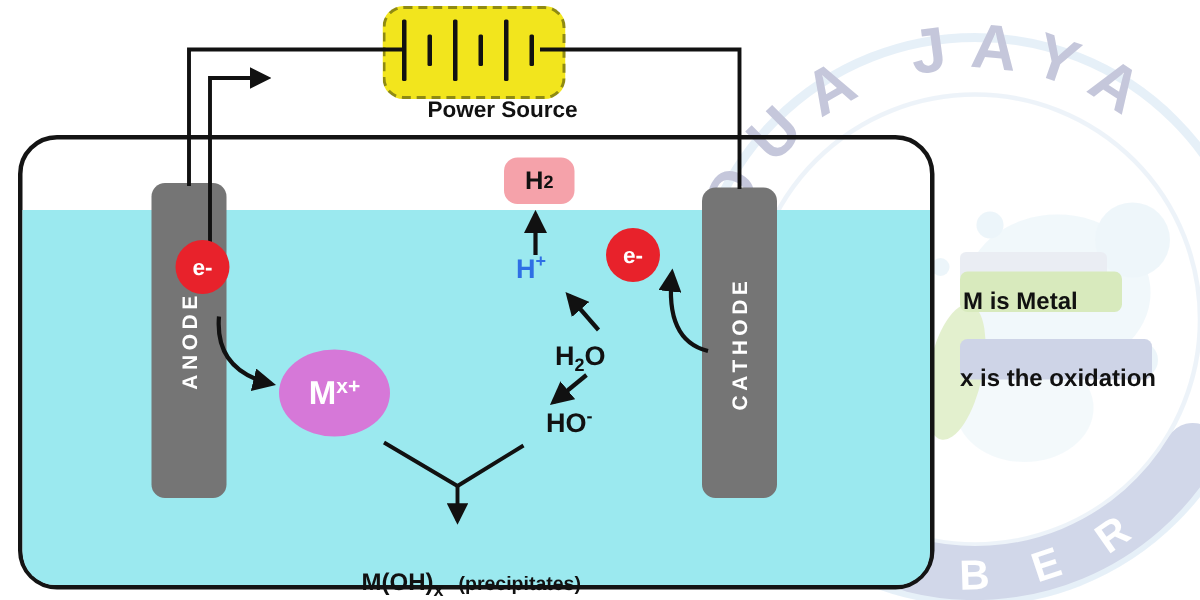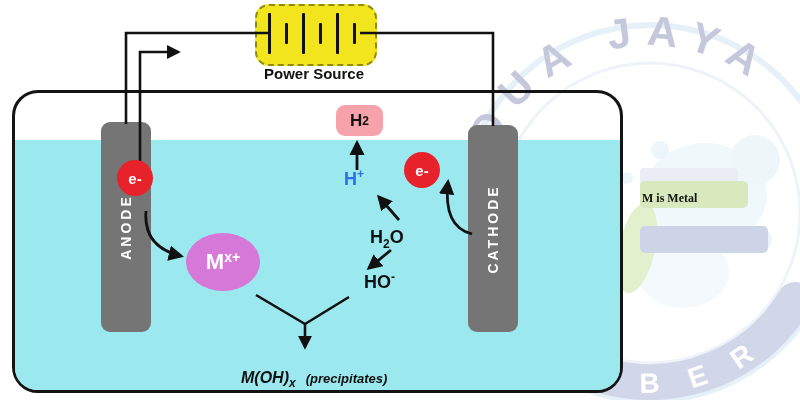--- a/index.html
+++ b/index.html
@@ -26,21 +26,21 @@
     position:absolute;top:50%;left:50%;
     transform:translate(-50%,-50%) rotate(-90deg);
     white-space:nowrap;color:#fff;font-weight:bold;font-size:14px;letter-spacing:3px;
   }
 
   
   #power-source{left:255px;top:4px;width:118px;height:58px;background:#F2E51D;border:2.5px dashed #8f8a12;border-radius:14px;z-index:2;}
   .cell-line{position:absolute;width:3px;background:#111;border-radius:1px;}
   .cell-tall{top:7px;height:41px;}
   .cell-short{top:17px;height:21px;}
-  #power-source-label{left:243px;top:65px;width:142px;text-align:center;font-weight:bold;font-size:15px;z-index:4;}
+  #power-source-label{left:243px;top:65px;width:142px;text-align:right;font-weight:bold;font-size:15px;z-index:4;}
 
   
   #wires{left:0;top:0;width:800px;height:400px;z-index:3;pointer-events:none;}
 
   
   .e-badge{width:36px;height:36px;border-radius:50%;background:#E8222B;color:#fff;font-weight:bold;
            display:flex;align-items:center;justify-content:center;font-size:15px;z-index:4;}
   #electron-anode{left:117px;top:160px;}
   #electron-cathode{left:404px;top:152px;}
 
@@ -49,25 +49,25 @@
   #metal-ion sup{font-size:14px;margin-top:-10px;}
 
   #h2-box{left:336px;top:105px;width:47px;height:31px;background:#F5A2AA;border-radius:9px;
           display:flex;align-items:center;justify-content:center;font-weight:bold;font-size:17px;z-index:4;}
   .chem{font-weight:bold;font-size:18px;z-index:4;white-space:nowrap;}
   .chem sub{font-size:12px;}
   .chem sup{font-size:12px;}
   #h-plus{left:344px;top:167px;color:#2E6FE5;}
   #h2o{left:370px;top:227px;}
   #hydroxide{left:364px;top:270px;}
-  #precipitate{left:241px;top:369px;font-size:16px;font-style:italic;}
+  #precipitate{left:241px;top:380px;font-size:16px;}
   #precipitate .note{font-size:13px;margin-left:10px;}
 
   
-  .note-text{font-weight:bold;font-size:12px;z-index:4;line-height:1.45;font-family:Liberation Serif, serif;}
+  .note-text{font-weight:bold;font-size:16px;z-index:4;line-height:1.45;}
   #note-metal{left:642px;top:190px;}
   #note-oxidation{left:640px;top:241px;}
 </style>
 </head>
 <body>
 
 <svg id="watermark" class="abs" viewBox="0 0 400 400">
   <circle cx="195" cy="203" r="188" fill="#ffffff" stroke="#cfe2f2" stroke-width="6"></circle>
   <circle cx="195" cy="203" r="150" fill="none" stroke="#dde9f4" stroke-width="3"></circle>
   <g opacity="0.75">
@@ -152,13 +152,14 @@
 </div>
 <div id="hydroxide" class="abs chem">
   <span>HO</span><sup>-</sup>
 </div>
 <div id="precipitate" class="abs chem">
   <span>M(OH)</span><sub>x</sub><span class="note">(precipitates)</span>
 </div>
 
 <div id="note-metal" class="abs note-text">M is Metal</div>
 <div id="note-oxidation" class="abs note-text">
+  <div>x is the oxidation</div>
 </div>
 
 </body></html>

